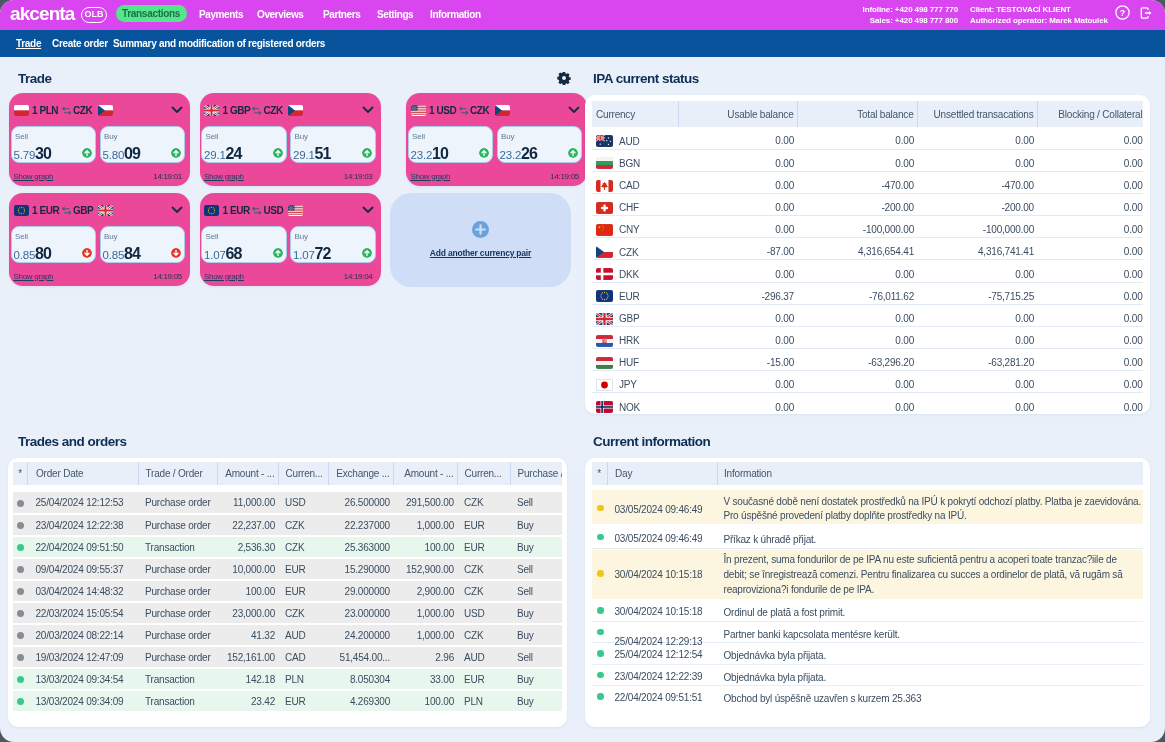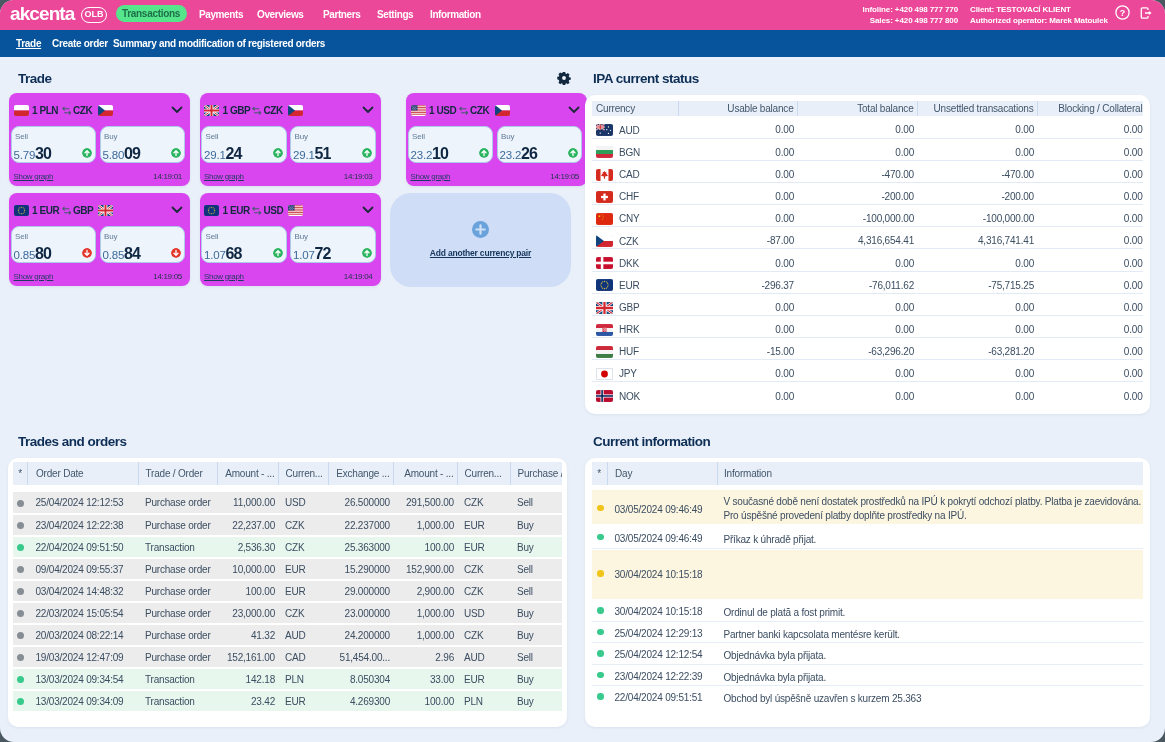--- a/index.html
+++ b/index.html
@@ -1,29 +1,29 @@
 <!DOCTYPE html>
 <html><head>
 <meta charset="utf-8">
 <style>
 *{margin:0;padding:0;box-sizing:border-box}
 html,body{width:1165px;height:742px;overflow:hidden}
 body{background:#4a5961;font-family:"Liberation Sans",sans-serif}
 .app{position:absolute;inset:0;background:#e9f0fa;border-radius:14px;overflow:hidden}
 .abs{position:absolute}
-.topbar{position:absolute;left:0;top:0;width:1165px;height:30px;background:#ec4899}
+.topbar{position:absolute;left:0;top:0;width:1165px;height:30px;background:#d946ef}
 .subnav{position:absolute;left:0;top:30px;width:1165px;height:27px;background:#07549c}
 .logo{position:absolute;left:10px;top:3px;color:#fff;font-size:19px;font-weight:bold;letter-spacing:-.9px}
 .olb{position:absolute;left:81px;top:7px;width:26px;height:16px;border:1.5px solid #fff;border-radius:9px;color:#fff;font-size:9px;font-weight:bold;text-align:center;line-height:13px}
 .navpill{position:absolute;left:115.5px;top:4.5px;height:17px;width:71px;text-align:center;background:#55e68c;color:#1e6e49;font-size:10px;letter-spacing:-.3px;font-weight:bold;line-height:17px;border-radius:9px}
 .navlink{position:absolute;top:9px;color:#fff;font-size:10px;letter-spacing:-.4px;font-weight:bold}
 .hinfo{position:absolute;color:#fff;font-size:8px;letter-spacing:-.1px;font-weight:bold;line-height:10.5px;top:5px}
 .snlink{position:absolute;top:8px;color:#fff;font-size:10px;letter-spacing:-.3px;font-weight:bold}
 .sec-title{position:absolute;color:#0e2e55;font-size:13.5px;letter-spacing:-.5px;font-weight:bold}
-.tcard{position:absolute;width:181px;height:93px;background:#d946ef;border-radius:8px;box-shadow:0 1px 3px rgba(16,42,67,.07)}
+.tcard{position:absolute;width:181px;height:93px;background:#ec4899;border-radius:14px;box-shadow:0 1px 3px rgba(16,42,67,.07)}
 .pair{position:absolute;left:0;top:12px;width:181px;height:12px}
 .pairtxt{position:absolute;top:-0.5px;color:#13293f;font-size:10px;letter-spacing:-.45px;font-weight:bold}
 .chev{position:absolute;right:7px;top:1px}
 .rbox{position:absolute;top:33px;width:85.5px;height:37px;background:#eef4fb;border:1px solid #accbea;border-radius:8px}
 .rbox .lbl{position:absolute;left:3.5px;top:5px;font-size:8px;letter-spacing:-.1px;color:#5f7b97}
 .rval{position:absolute;left:2px;bottom:-0.5px;white-space:nowrap}
 .rval .p{font-size:11.5px;color:#3c6a9a;letter-spacing:-.2px}
 .rval .s{font-size:16px;font-weight:bold;color:#0f2742;letter-spacing:-.9px}
 .cicon{position:absolute;right:3px;top:21px;width:10px;height:10px;border-radius:50%}
 .showg{position:absolute;left:4.5px;bottom:5.5px;font-size:8px;letter-spacing:-.3px;color:#1d3a5f;text-decoration:underline}
@@ -475,21 +475,21 @@
 <div class="card" style="left:585px;top:95px;width:565px;height:319px">
 <table style="position:absolute;left:7px;top:6px;width:551px">
 <colgroup>
           <col style="width:86px">
           <col style="width:119px">
           <col style="width:120px">
           <col style="width:120px">
           <col style="width:106px">
         </colgroup>
 <tbody>
-          <tr class="thead" style="height:15px">
+          <tr class="thead" style="height:26px">
             <td style="padding-left:4px">Currency</td>
             <td class="num">Usable balance</td>
             <td class="num">Total balance</td>
             <td class="num">Unsettled transacations</td>
             <td class="num" style="padding-right:0.5px">Blocking / Collateral</td>
           </tr>
 <tr class="iparow">
             <td class="cur"><svg class="flag" width="17" height="12">
                 <use href="#f-aud"></use>
               </svg><span>AUD</span></td>
@@ -764,29 +764,30 @@
         <div class="itxt" style="top:4.5px">V současné době není dostatek prostředků na IPÚ k pokrytí odchozí platby. Platba je zaevidována.<br>Pro úspěšné provedení platby doplňte prostředky na IPÚ.</div>
       </div>
 <div class="irow sep" style="top:68.5px;height:22px">
         <span class="idot" style="background:#38c98c;top:7px"></span>
         <span class="iday" style="top:6px">03/05/2024 09:46:49</span>
         <div class="itxt" style="top:6px">Příkaz k úhradě přijat.</div>
       </div>
 <div class="irow y" style="top:92.3px;height:48.5px">
         <span class="idot" style="background:#f0c419;top:20px"></span>
         <span class="iday" style="top:19px">30/04/2024 10:15:18</span>
+        <div class="itxt" style="top:3px">În prezent, suma fondurilor de pe IPA nu este suficientă pentru a acoperi toate tranzac?iile de<br>debit; se înregistrează comenzi. Pentru finalizarea cu succes a ordinelor de plată, vă rugăm să<br>reaproviziona?i fondurile de pe IPA.</div>
       </div>
 <div class="irow sep" style="top:142.4px;height:21.4px">
         <span class="idot" style="background:#38c98c;top:7px"></span>
         <span class="iday" style="top:6px">30/04/2024 10:15:18</span>
         <div class="itxt" style="top:6px">Ordinul de plată a fost primit.</div>
       </div>
 <div class="irow sep" style="top:163.8px;height:21.4px">
         <span class="idot" style="background:#38c98c;top:7px"></span>
-        <span class="iday" style="top:6px">25/04/2024 12:29:13</span>
+        <span class="iday" style="top:14px">25/04/2024 12:29:13</span>
         <div class="itxt" style="top:6px">Partner banki kapcsolata mentésre került.</div>
       </div>
 <div class="irow sep" style="top:185.2px;height:21.4px">
         <span class="idot" style="background:#38c98c;top:7px"></span>
         <span class="iday" style="top:6px">25/04/2024 12:12:54</span>
         <div class="itxt" style="top:6px">Objednávka byla přijata.</div>
       </div>
 <div class="irow sep" style="top:206.6px;height:21.4px">
         <span class="idot" style="background:#38c98c;top:7px"></span>
         <span class="iday" style="top:6px">23/04/2024 12:22:39</span>

